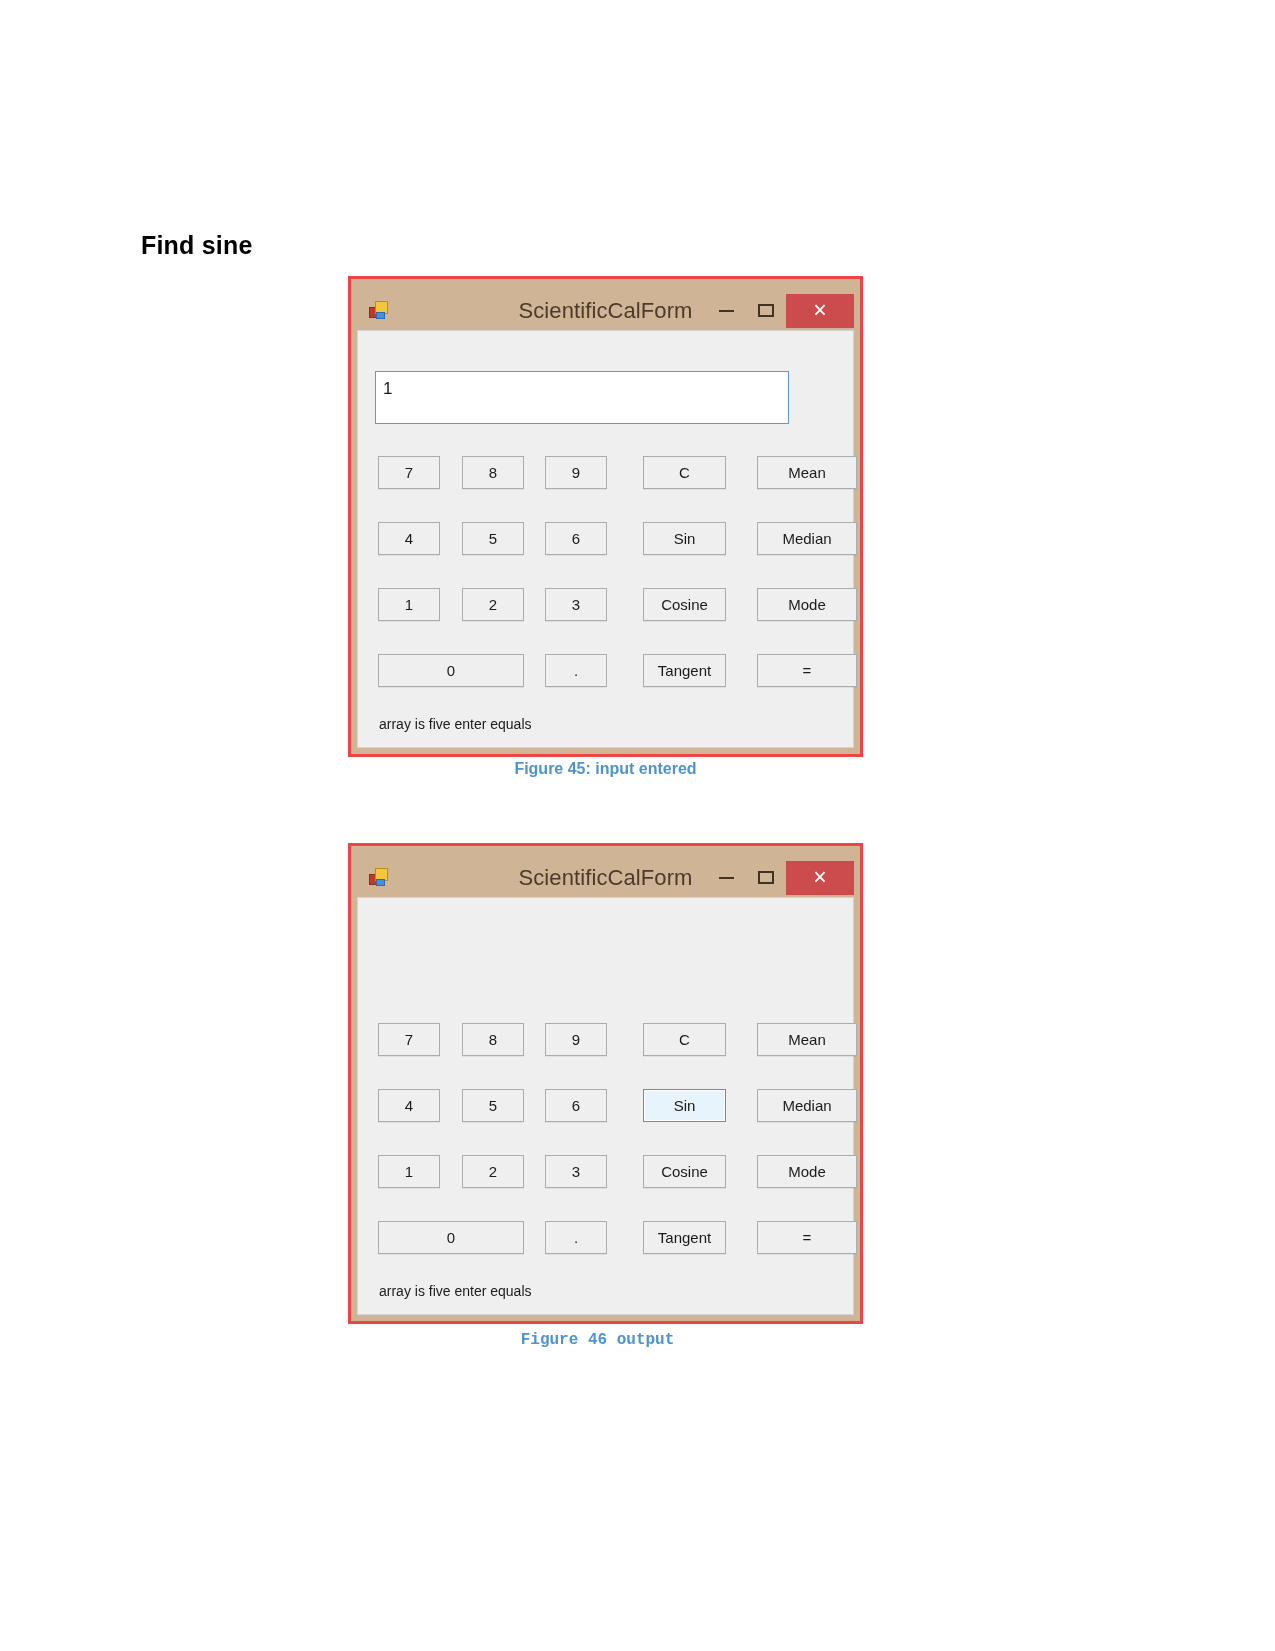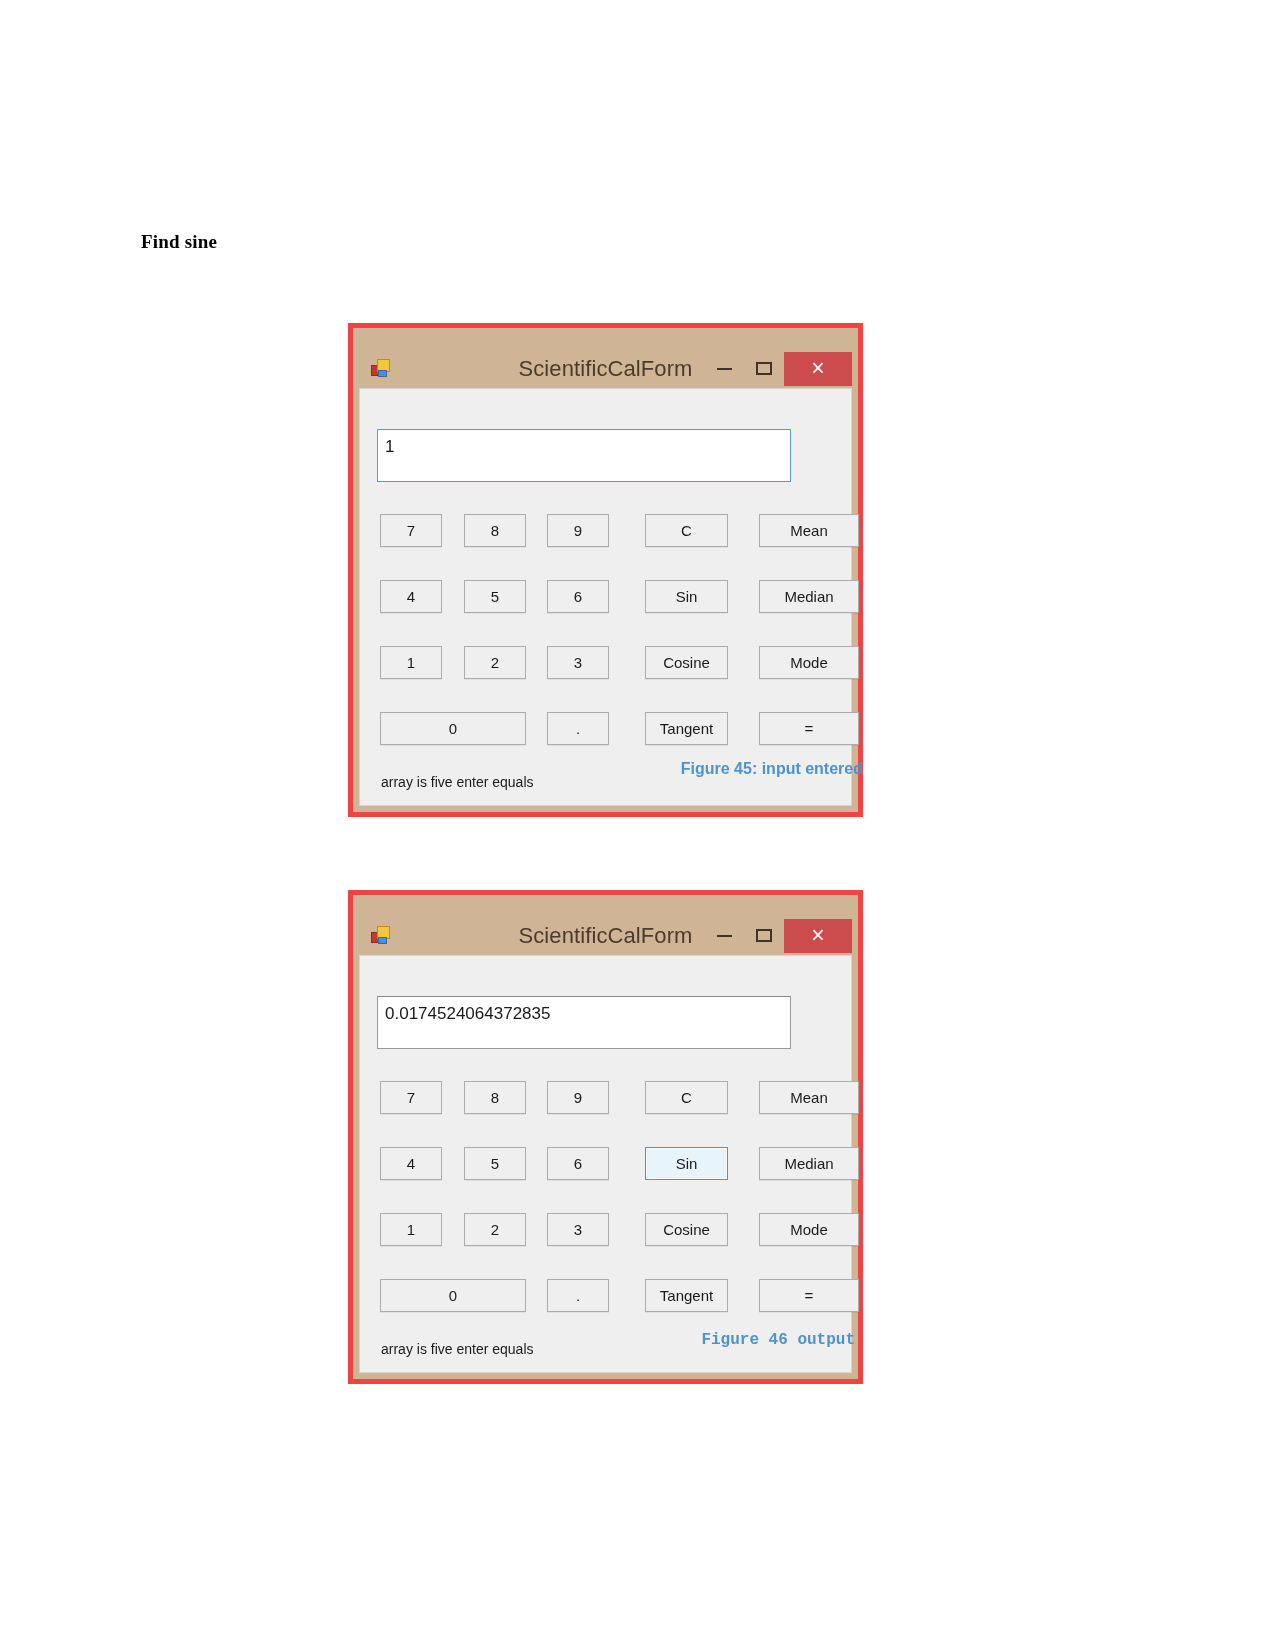--- a/index.html
+++ b/index.html
@@ -19,36 +19,35 @@
     position: absolute;
     inset: 0;
     background: #ffffff;
   }
 
   
   .doc-heading {
     position: absolute;
     left: 141px;
     top: 231px;
-    font-family: Liberation Serif, serif;
+    font-family: Liberation Sans, sans-serif;
     font-weight: bold;
-    font-size: 19px;
+    font-size: 25px;
     color: #000000;
     letter-spacing: 0.2px;
   }
 
   
   .win {
     position: absolute;
     width: 515px;
     background: #cfb496;
-    border: 5px solid #ef4444;
-    box-sizing: border-box;
-    padding: 21px 6px 6px 6px;
-    margin-top: 47px;
+    border: 3px solid #ef4444;
+    box-sizing: border-box;
+    padding: 12px 6px 6px 6px;
   }
   .win-1 { left: 348px; top: 276px; }
   .win-2 { left: 348px; top: 843px; }
 
   .titlebar {
     height: 39px;
     display: flex;
     align-items: center;
     position: relative;
     background: transparent;
@@ -215,21 +214,21 @@
     top: 385px;
     font-size: 14px;
     color: #1b1b1b;
     font-family: "Liberation Sans", sans-serif;
   }
 
   
   .caption {
     position: absolute;
     width: 515px;
-    text-align: right;
+    text-align: center;
     font-size: 16px;
     font-weight: bold;
     color: #4f93cd;
     font-family: "Liberation Sans", sans-serif;
   }
   .caption-1 { left: 348px; top: 760px; }
   .caption-2 { left: 340px; top: 1331px; font-family: Liberation Mono, monospace; }
 </style>
 </head>
 <body>
@@ -309,21 +308,20 @@
             <span class="dash"></span>
           </div>
         <div class="ctrl">
             <span class="box"></span>
           </div>
         <div class="ctrl-close">×</div>
       </div>
     </div>
 
     <div class="client">
-      <div class="display plain">0.0174524064372835</div>
 
       <div class="btn-grid">
         <div class="btn-row">
           <div class="btn c0">7</div>
           <div class="btn c1">8</div>
           <div class="btn c2">9</div>
           <div class="btn c3">C</div>
           <div class="btn c4">Mean</div>
         </div>
         <div class="btn-row">

